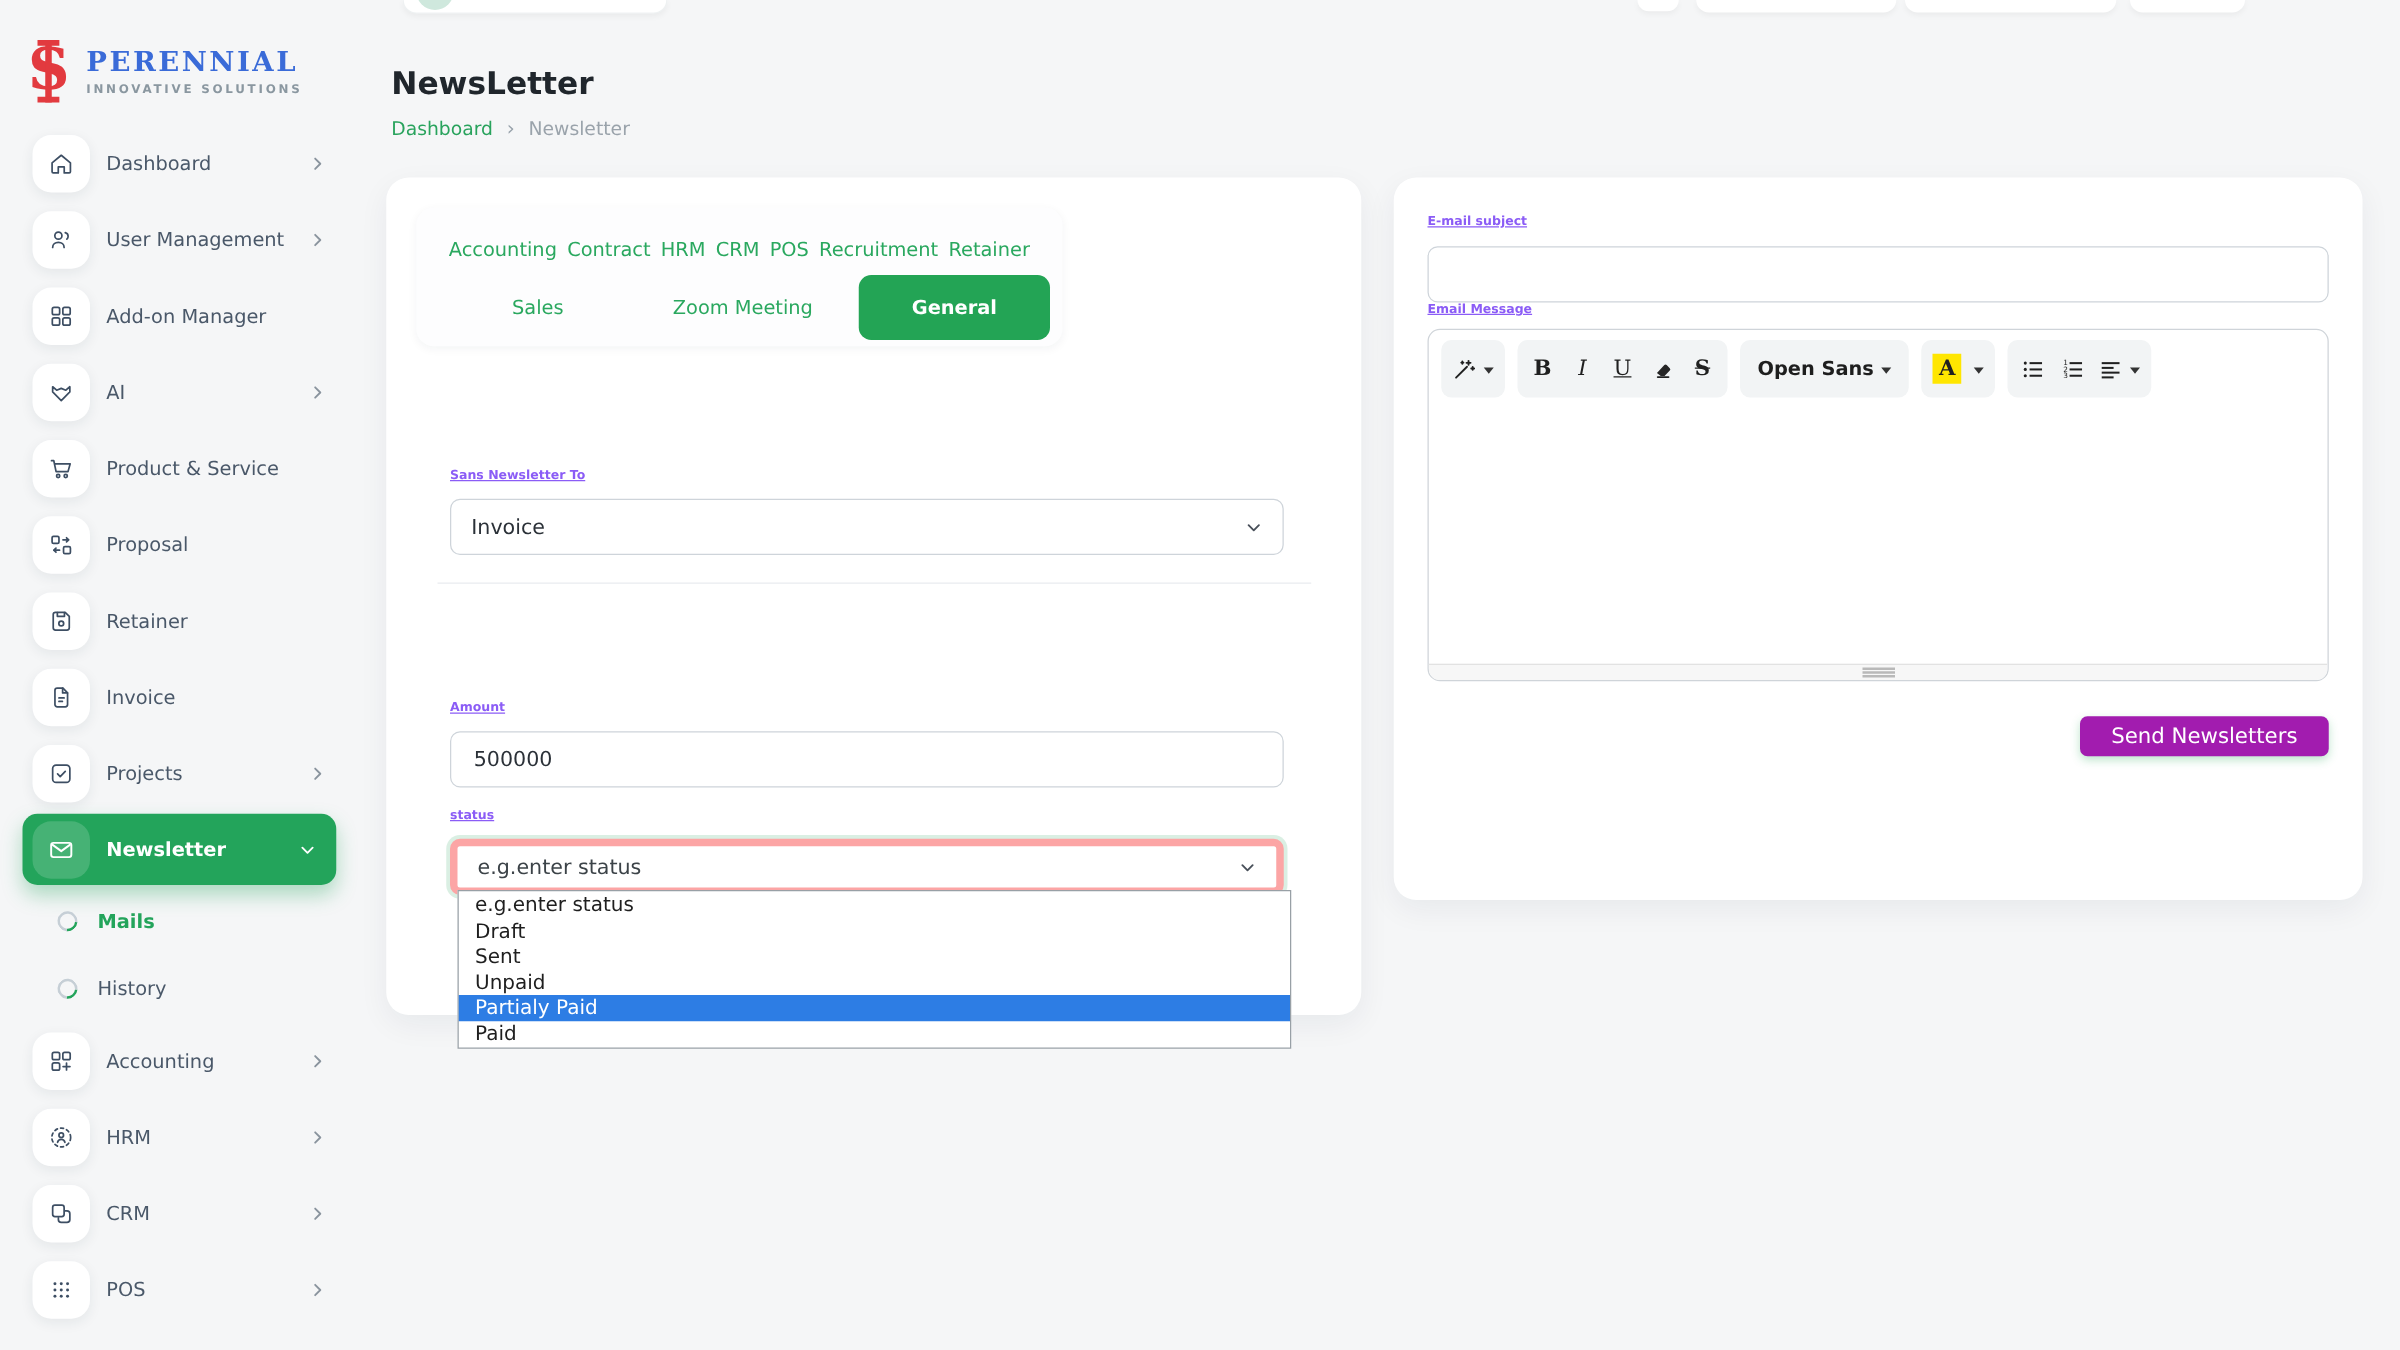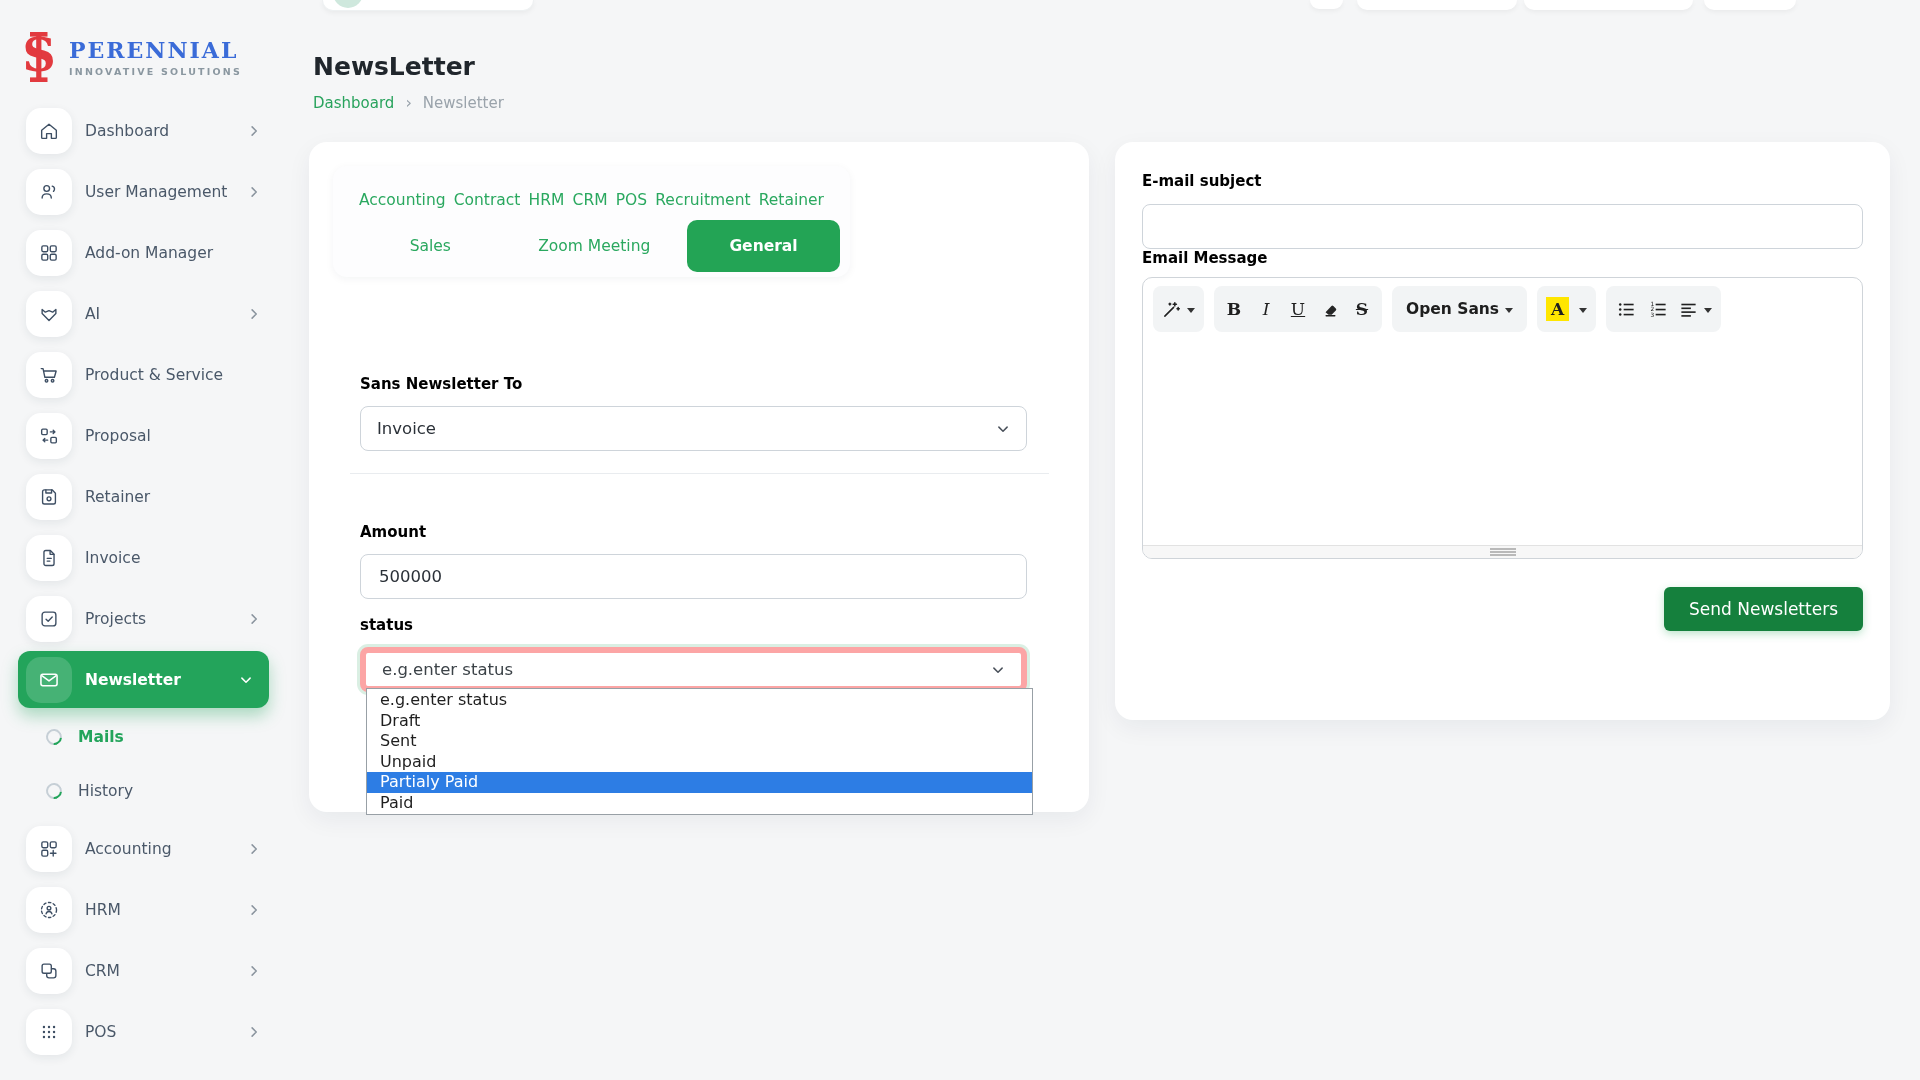--- a/index.html
+++ b/index.html
@@ -52,26 +52,26 @@
   
   .tabs-box{width:517px;height:111px;background:#fdfdfe;border-radius:14px;box-shadow:0 2px 8px rgba(25,41,60,.05);padding-top:14px;box-sizing:border-box;}
   .tabs-row{display:flex;align-items:center;justify-content:space-between;padding:0 26px;height:40px;}
   .tabs-row2{display:grid;grid-template-columns:1fr 1.3fr 1fr;align-items:center;height:48px;padding:0 10px 0 26px;}
   .tab{font-size:15.5px;color:#2aa85f;font-weight:500;cursor:pointer;white-space:nowrap;background:none;border:none;font-family:inherit;padding:0;}
   .tabs-row2 .tab{justify-self:center;}
   .tab.pill{background:#23a455;color:#fff;border-radius:10px;width:153px;height:52px;justify-self:end;font-weight:600;}
 
   
   .form{margin:98px 26px 0 27px;position:relative;}
-  .f-label{font-size:15px;font-weight:700;color:#000000;}
+  .f-label{font-size:10px;font-weight:700;color:#8b5cf6;text-decoration:underline;}
   .field{width:667px;height:45px;box-sizing:border-box;border:1px solid #ced4da;border-radius:8px;background:#fff;display:flex;align-items:center;padding:0 16px;font-size:16.5px;color:#2b3138;margin-top:13px;position:relative;}
   .field input{border:none;outline:none;width:100%;font-size:16.5px;color:#2b3138;font-family:inherit;background:transparent;}
   .sel-chev{position:absolute;right:14px;width:18px;height:18px;fill:none;stroke:#49505a;stroke-width:2;stroke-linecap:round;stroke-linejoin:round;}
   .divider{border:none;border-top:1px solid #e9ecef;margin:22px -10px 0 -10px;}
-  .mt-amount{margin-top:49px;}
+  .mt-amount{margin-top:94px;}
   .mt-status{margin-top:17px;}
   .field.status{border:6px solid #fca5a5;box-shadow:0 0 0 3px rgba(86,182,127,.22);color:#3c4348;}
   .dropdown{position:absolute;top:calc(100% + 2px);left:0;width:667px;box-sizing:border-box;background:#fff;border:1px solid #98a0a6;z-index:20;font-size:16px;color:#1f1f1f;padding:1px 0;}
   .dd-option{line-height:20.5px;padding-left:13px;cursor:pointer;white-space:nowrap;}
   .dd-option.highlight{background:#2d7de4;color:#fff;}
 
   
   .subject-input{width:100%;margin-top:14px;}
   .mt-msg{}
   .editor{margin-top:10px;border:1px solid #cfd4d9;border-radius:10px;display:flex;flex-direction:column;height:282px;box-sizing:border-box;overflow:hidden;}
@@ -79,21 +79,21 @@
   .tb-group{display:flex;align-items:center;background:#f2f4f5;border-radius:8px;height:46px;padding:0 4px;}
   .tb-btn{display:flex;align-items:center;justify-content:center;min-width:32px;height:40px;background:none;border:none;cursor:pointer;font-family:"DejaVu Serif","Liberation Serif",serif;font-size:17px;color:#202020;padding:0 5px;}
   .tb-btn svg{width:19px;height:19px;fill:none;stroke:#202020;stroke-width:1.6;stroke-linecap:round;stroke-linejoin:round;}
   .caret{width:0;height:0;border-left:4px solid transparent;border-right:4px solid transparent;border-top:5px solid #333;margin-left:6px;transform:translateY(1px);}
   .tb-font{font-family:"DejaVu Sans","Liberation Sans",sans-serif;font-size:15.5px;font-weight:600;color:#1e1e1e;padding:0 10px;}
   .fore-a{background:#ffe600;font-family:"DejaVu Serif","Liberation Serif",serif;font-weight:700;font-size:17px;padding:0 5px;line-height:24px;}
   .ed-content{flex:1;outline:none;padding:10px 14px;font-size:16px;}
   .ed-statusbar{height:12px;background:#f7f7f7;border-top:1px solid #e2e2e2;display:flex;align-items:center;justify-content:center;cursor:ns-resize;}
   .grip i{display:block;height:1.5px;background:#b9b9b9;margin:1.4px auto;width:26px;}
   .send-row{display:flex;justify-content:flex-end;margin-top:28px;}
-  .send-btn{background:#15803d;color:#fff;border:none;border-radius:6px;height:44px;padding:0 25px;font-size:17px;font-weight:500;font-family:inherit;cursor:pointer;box-shadow:0 3px 8px rgba(35,164,85,.3);}
+  .send-btn{background:#a21caf;color:#fff;border:none;border-radius:6px;height:32px;padding:0 25px;font-size:17px;font-weight:500;font-family:inherit;cursor:pointer;box-shadow:0 3px 8px rgba(35,164,85,.3);}
 </style>
 </head>
 <body>
 
 <div class="app">
 
   <aside class="sidebar">
     <div class="logo">
       <svg width="48" height="56" viewBox="0 0 48 56">
         <text x="24" y="42" text-anchor="middle" font-family="DejaVu Serif,serif" font-size="46" font-weight="bold" fill="#e23a3f">S</text>

